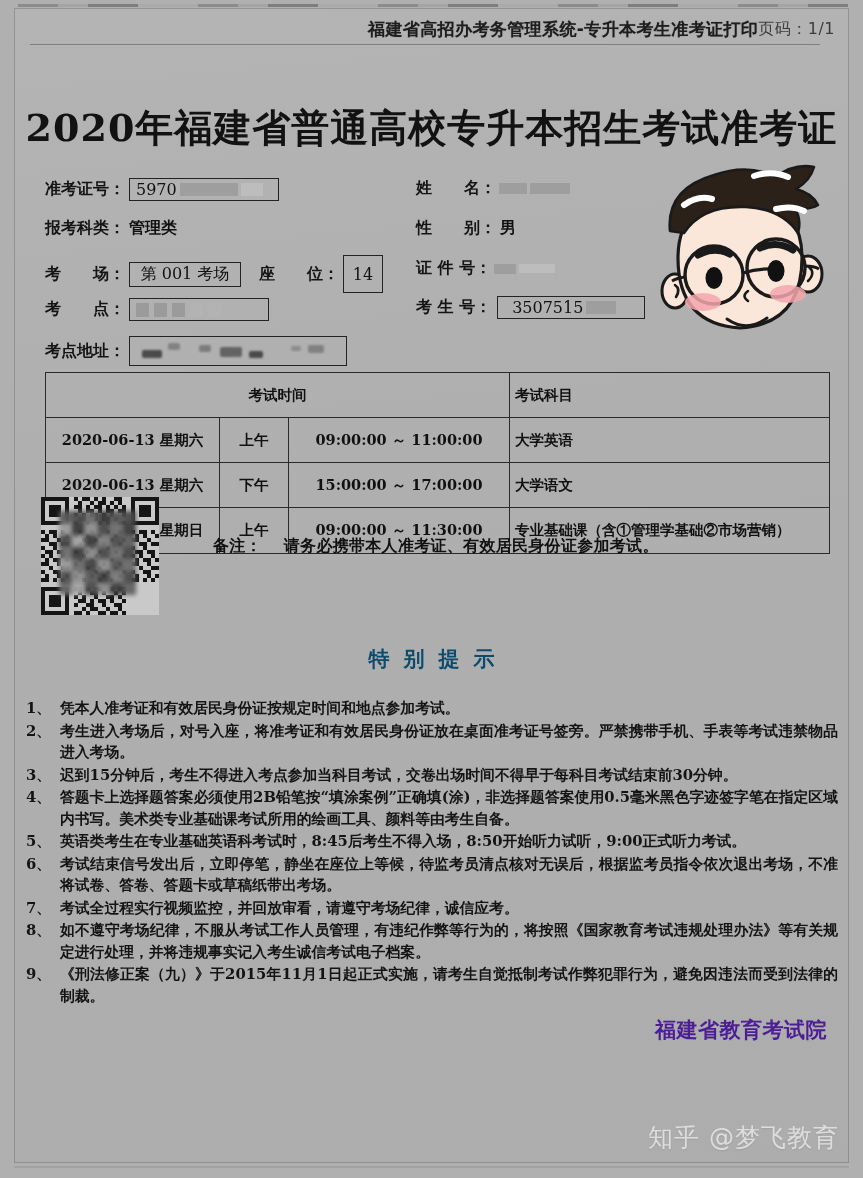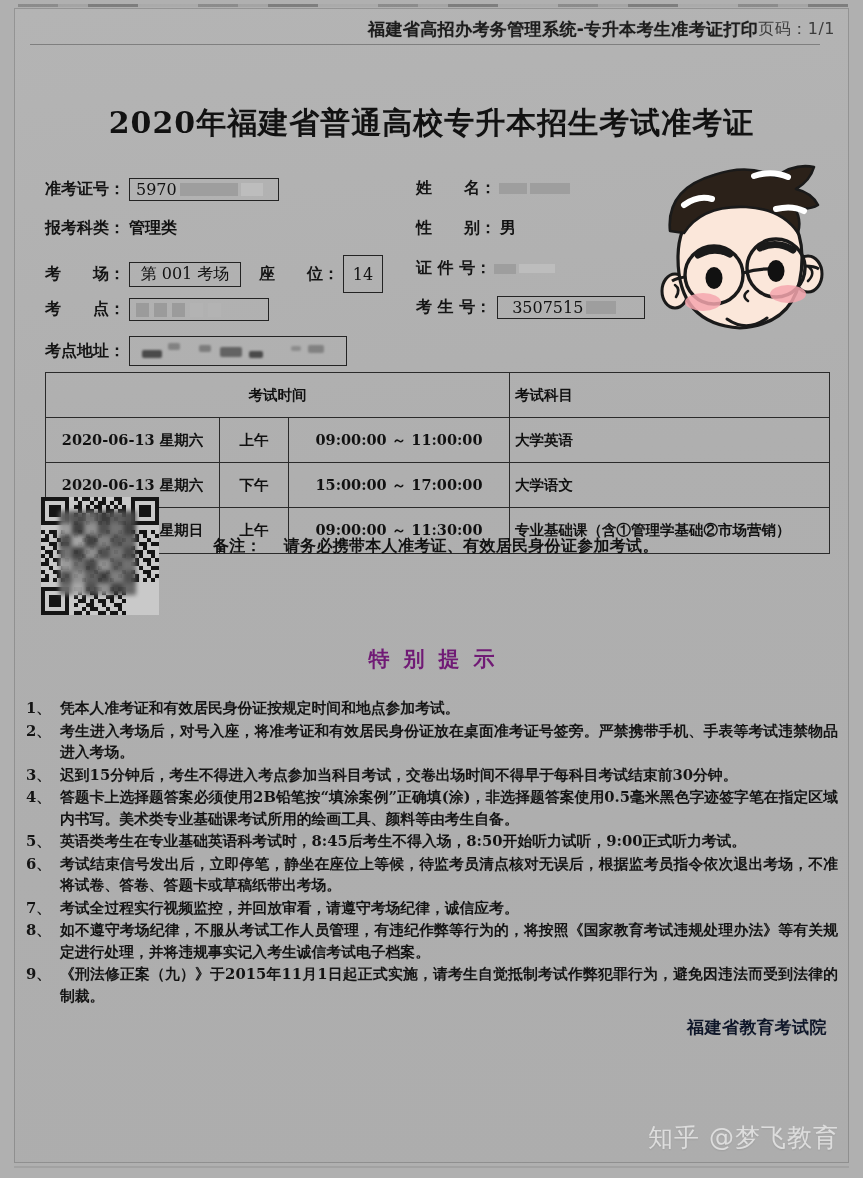--- a/index.html
+++ b/index.html
@@ -65,21 +65,21 @@
     opacity: .75;
   }
   
   #doc-title {
     position: absolute;
     left: 0; top: 103px;
     width: 863px;
     text-align: center;
     font-family: "DejaVu Serif", "Liberation Serif", serif;
     font-weight: bold;
-    font-size: 30px;
+    font-size: 38px;
     letter-spacing: 1px;
     color: #121212;
   }
   
   #info {
     position: absolute;
     left: 45px;
     top: 178px;
     width: 740px;
     height: 185px;
@@ -207,21 +207,21 @@
   #notice-title {
     position: absolute;
     left: 0; top: 645px;
     width: 863px;
     text-align: center;
     font-size: 21px;
     font-weight: bold;
     letter-spacing: 14px;
     text-indent: 14px;
     font-family: "DejaVu Serif", "Liberation Serif", serif;
-    color: #701a75;
+    color: #0c4a6e;
   }
   #notice-list {
     position: absolute;
     left: 26px;
     top: 697px;
     width: 812px;
     margin: 0;
     padding: 0;
     list-style: none;
   }
@@ -244,24 +244,24 @@
     flex: 1 1 auto;
     text-align: justify;
   }
   
   #signature {
     position: absolute;
     left: 0;
     top: 1016px;
     width: 827px;
     text-align: right;
-    font-size: 17px;
-    font-weight: bold;
-    font-family: "DejaVu Serif", "Liberation Serif", serif;
-    color: #0f172a;
+    font-size: 21px;
+    font-weight: bold;
+    font-family: "DejaVu Serif", "Liberation Serif", serif;
+    color: #4c1d95;
     letter-spacing: .5px;
   }
   
   #watermark {
     position: absolute;
     right: 24px;
     bottom: 24px;
     font-size: 25px;
     color: #e2e2e2;
     letter-spacing: 1px;

